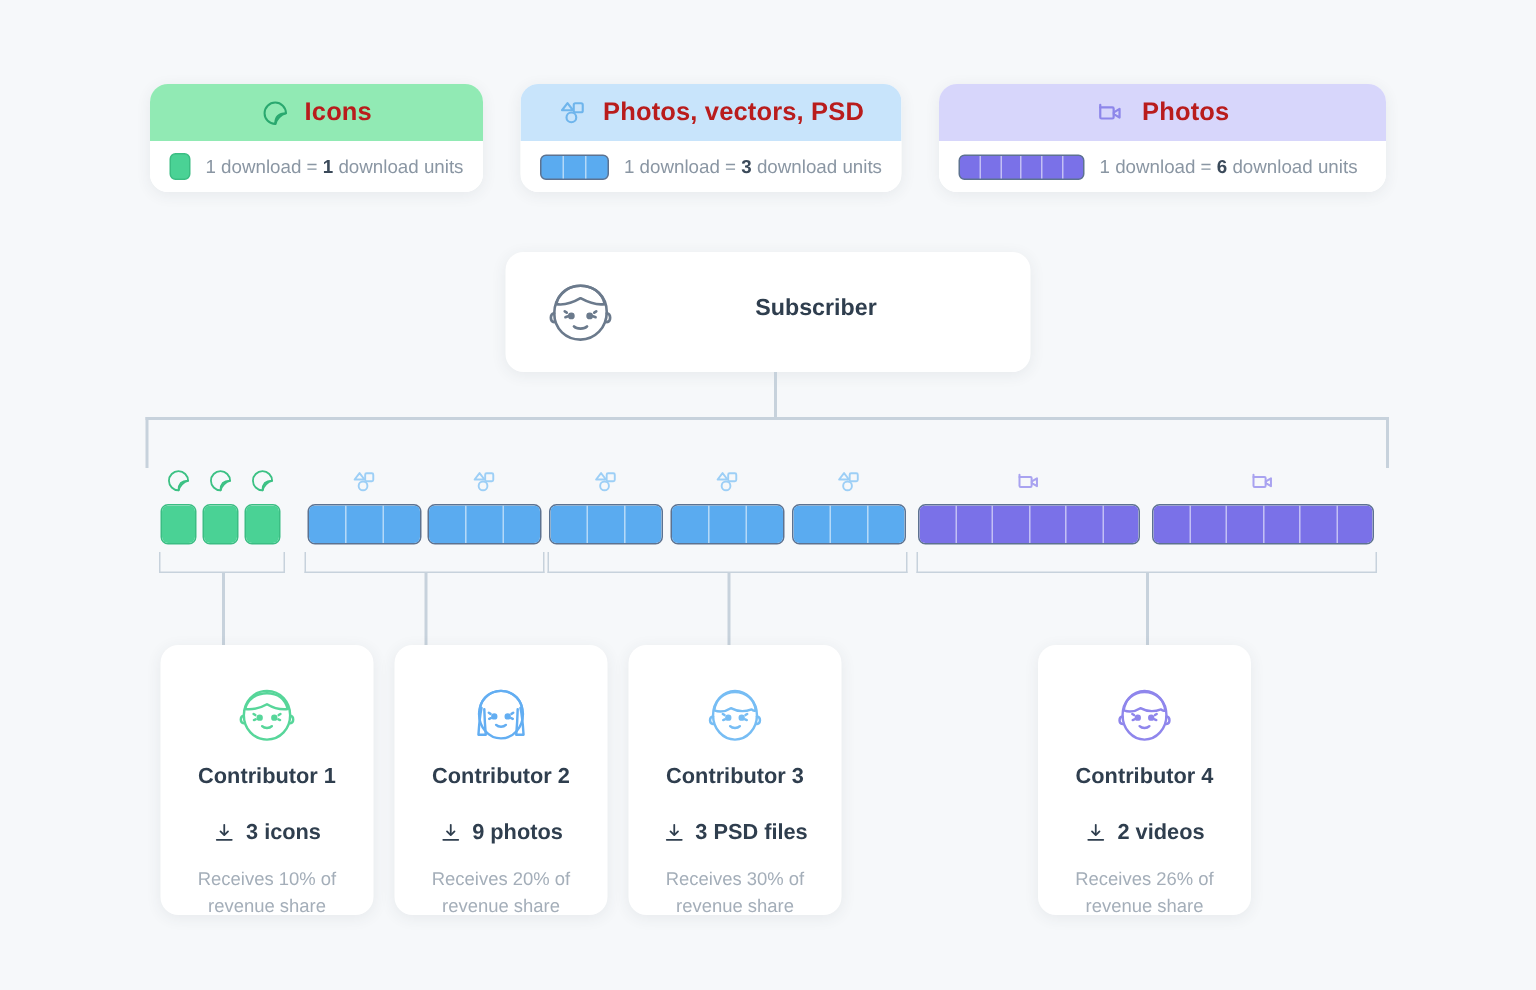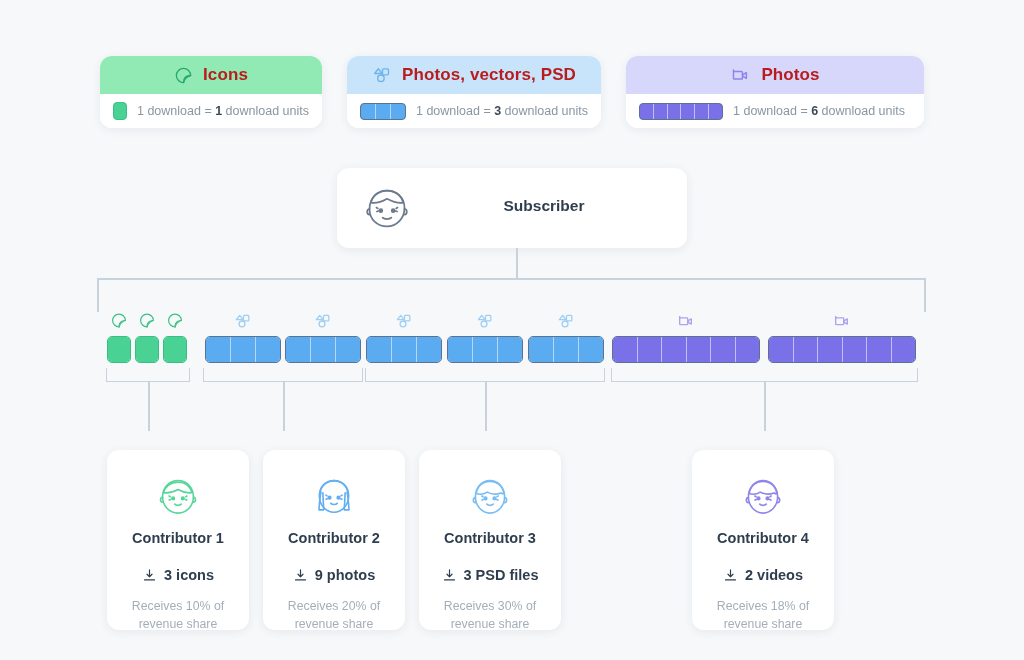--- a/index.html
+++ b/index.html
@@ -79,21 +79,21 @@
   .bar-photos .u { background:#5aabf0; }
   .bar-videos .u { background:#7a71e8; }
   .group-icon {
     position: absolute; top: 0; left: 50%; transform: translateX(-50%);
   }
 
   
   .bracket { position: absolute; border: 1.6px solid #c7d2dc; border-top: none; height: 14px; }
 
   
-  .contrib { width: 142px; height: 180px; top: 450px; padding-top: 18px; text-align: center; }
+  .contrib { width: 142px; height: 180px; top: 430px; padding-top: 18px; text-align: center; }
   .contrib .avatar { height: 56px; display:flex; align-items:center; justify-content:center; }
   .contrib-name { font-size: 14.5px; font-weight: bold; color: #2f3e4e; margin-top: 6px; }
   .contrib-count {
     margin-top: 21px; font-size: 14.5px; font-weight: bold; color: #2f3e4e;
     display: flex; align-items: center; justify-content: center; gap: 7px;
   }
   .contrib-share { margin-top: 15px; font-size: 12.3px; color: #a4aeb9; line-height: 1.45; }
 
   svg { display: block; }
 </style>
@@ -442,17 +442,17 @@
       <span>
         <svg width="15" height="15" viewBox="0 0 24 24" fill="none" stroke="#2f3e4e" stroke-width="1.9" stroke-linecap="round" stroke-linejoin="round">
           <path d="M12 3v10"></path>
             <path d="M8 10l4 4 4-4"></path>
             <path d="M4 19h16"></path>
         </svg>
       </span>
       <span>2 videos</span>
     </div>
     <div class="contrib-share">
-      <span>Receives 18% of</span><br><span>revenue share</span>
+      <span>Receives 26% of</span><br><span>revenue share</span>
     </div>
   </div>
 
 </div>
 
 </body></html>

